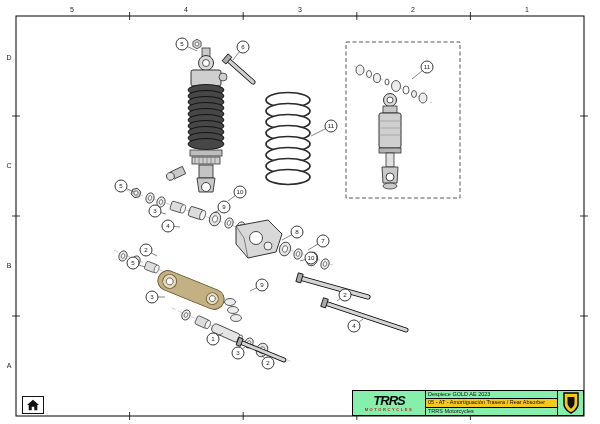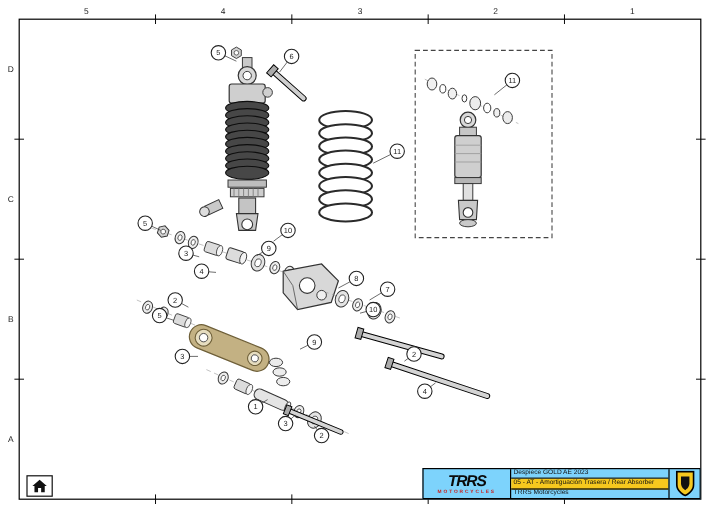--- a/index.html
+++ b/index.html
@@ -6,21 +6,21 @@
   body{
     width:600px;height:424px;position:relative;background:#fff;
     font-family:"Liberation Sans",sans-serif;overflow:hidden;
   }
   svg text{font-family:"Liberation Sans",sans-serif;fill:#222;}
   .gl{font-size:7px;}
   .stage{position:absolute;left:0;top:0;}
   
   .titleblock{
     position:absolute;left:352px;top:390px;width:232px;height:26px;
-    display:flex;background:#7dd3fc;border:1px solid #000;box-sizing:border-box;
+    display:flex;background:#86efac;border:1px solid #000;box-sizing:border-box;
   }
   .tb-logo{width:72px;border-right:1px solid #000;display:flex;flex-direction:column;
     align-items:center;justify-content:center;line-height:1;}
   .logo-main{font-style:italic;font-weight:900;font-size:13px;letter-spacing:-1px;color:#0a0a0a;}
   .logo-sub{font-size:4px;letter-spacing:1.6px;color:#c8201f;font-weight:700;margin-top:1px;}
   .tb-rows{flex:1;display:flex;flex-direction:column;min-width:0;}
   .tb-row{flex:1;font-size:5.5px;line-height:7px;padding:0 2px;border-bottom:1px solid #000;
     white-space:nowrap;overflow:hidden;display:flex;align-items:center;color:#111;}
   .tb-row:last-child{border-bottom:none;}
   .tb-shield{width:25px;border-left:1px solid #000;display:flex;align-items:center;justify-content:center;}

